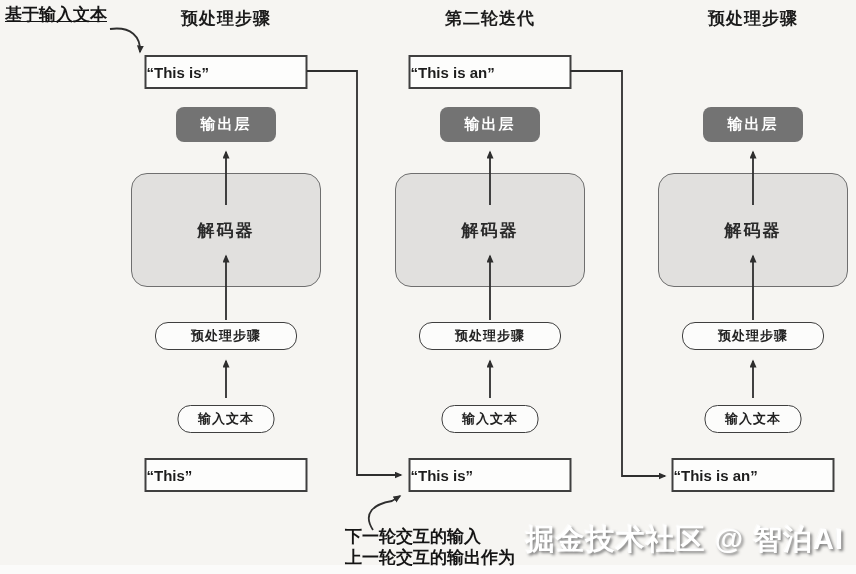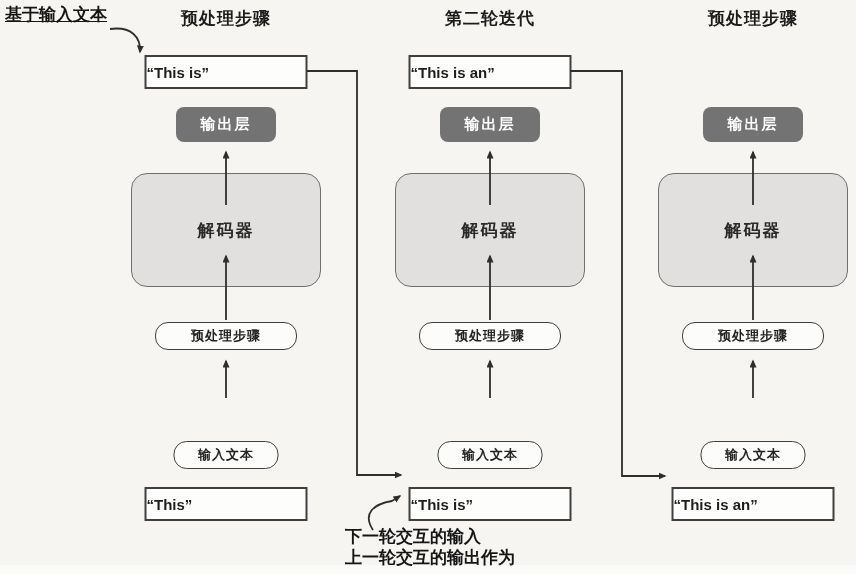--- a/index.html
+++ b/index.html
@@ -23,42 +23,42 @@
     font-size:17px; font-weight:600; letter-spacing:1px; white-space:nowrap;
   }
   .quote-box{
     position:absolute; left:50%; transform:translateX(-50%);
     width:163px; height:34px;
     background:#fdfdfc; border:2px solid #3f3f3f;
     display:flex; align-items:center; 
     font-size:15px; font-weight:700; color:#1d1d1d; white-space:nowrap;
   }
   .top-box{ top:55px; }
-  .bottom-box{ top:458px;margin-top:29px; }
+  .bottom-box{ top:458px; }
   .out-layer{
     position:absolute; top:107px; left:50%; transform:translateX(-50%);
     width:100px; height:35px; background:#737373; border-radius:8px;
     color:#fff; font-size:15px; font-weight:600; letter-spacing:2px;
     display:flex; align-items:center; justify-content:center;
   }
   .decoder{
     position:absolute; top:173px; left:50%; transform:translateX(-50%);
     width:190px; height:114px; background:#e1e0de;
     border:1.6px solid #6f6f6f; border-radius:16px;
     display:flex; align-items:center; justify-content:center;
     font-size:17px; font-weight:600; letter-spacing:2px; color:#2a2a2a;
   }
   .pill{
     position:absolute; left:50%; transform:translateX(-50%);
     background:#fcfcfb; border:1.7px solid #3f3f3f; border-radius:13px;
     display:flex; align-items:center; justify-content:center;
     font-size:13px; font-weight:600; letter-spacing:1px; color:#222;
   }
   .preprocess{ top:322px; width:142px; height:28px; }
-  .input-pill{ top:405px; width:105px; height:28px;margin-top:36px; }
+  .input-pill{ top:405px; width:97px; height:28px; }
 
   .overlay{
     position:absolute; left:0; top:0; z-index:5; pointer-events:none;
   }
   .anno{
     position:absolute; z-index:6; font-weight:700; color:#151515;
     font-size:17px; line-height:1.24; white-space:nowrap;
   }
   .anno-topleft{ left:5px; top:4px;text-decoration:underline; }
   .anno-bottom{ left:345px; top:526px; }
@@ -146,14 +146,15 @@
   </svg>
 
   <div class="anno anno-topleft">
     <div>基于输入文本</div>
   </div>
   <div class="anno anno-bottom">
     <div>下一轮交互的输入</div>
     <div>上一轮交互的输出作为</div>
   </div>
 
+  <div class="watermark">掘金技术社区 @ 智泊AI</div>
 
 </div>
 
 </body></html>

